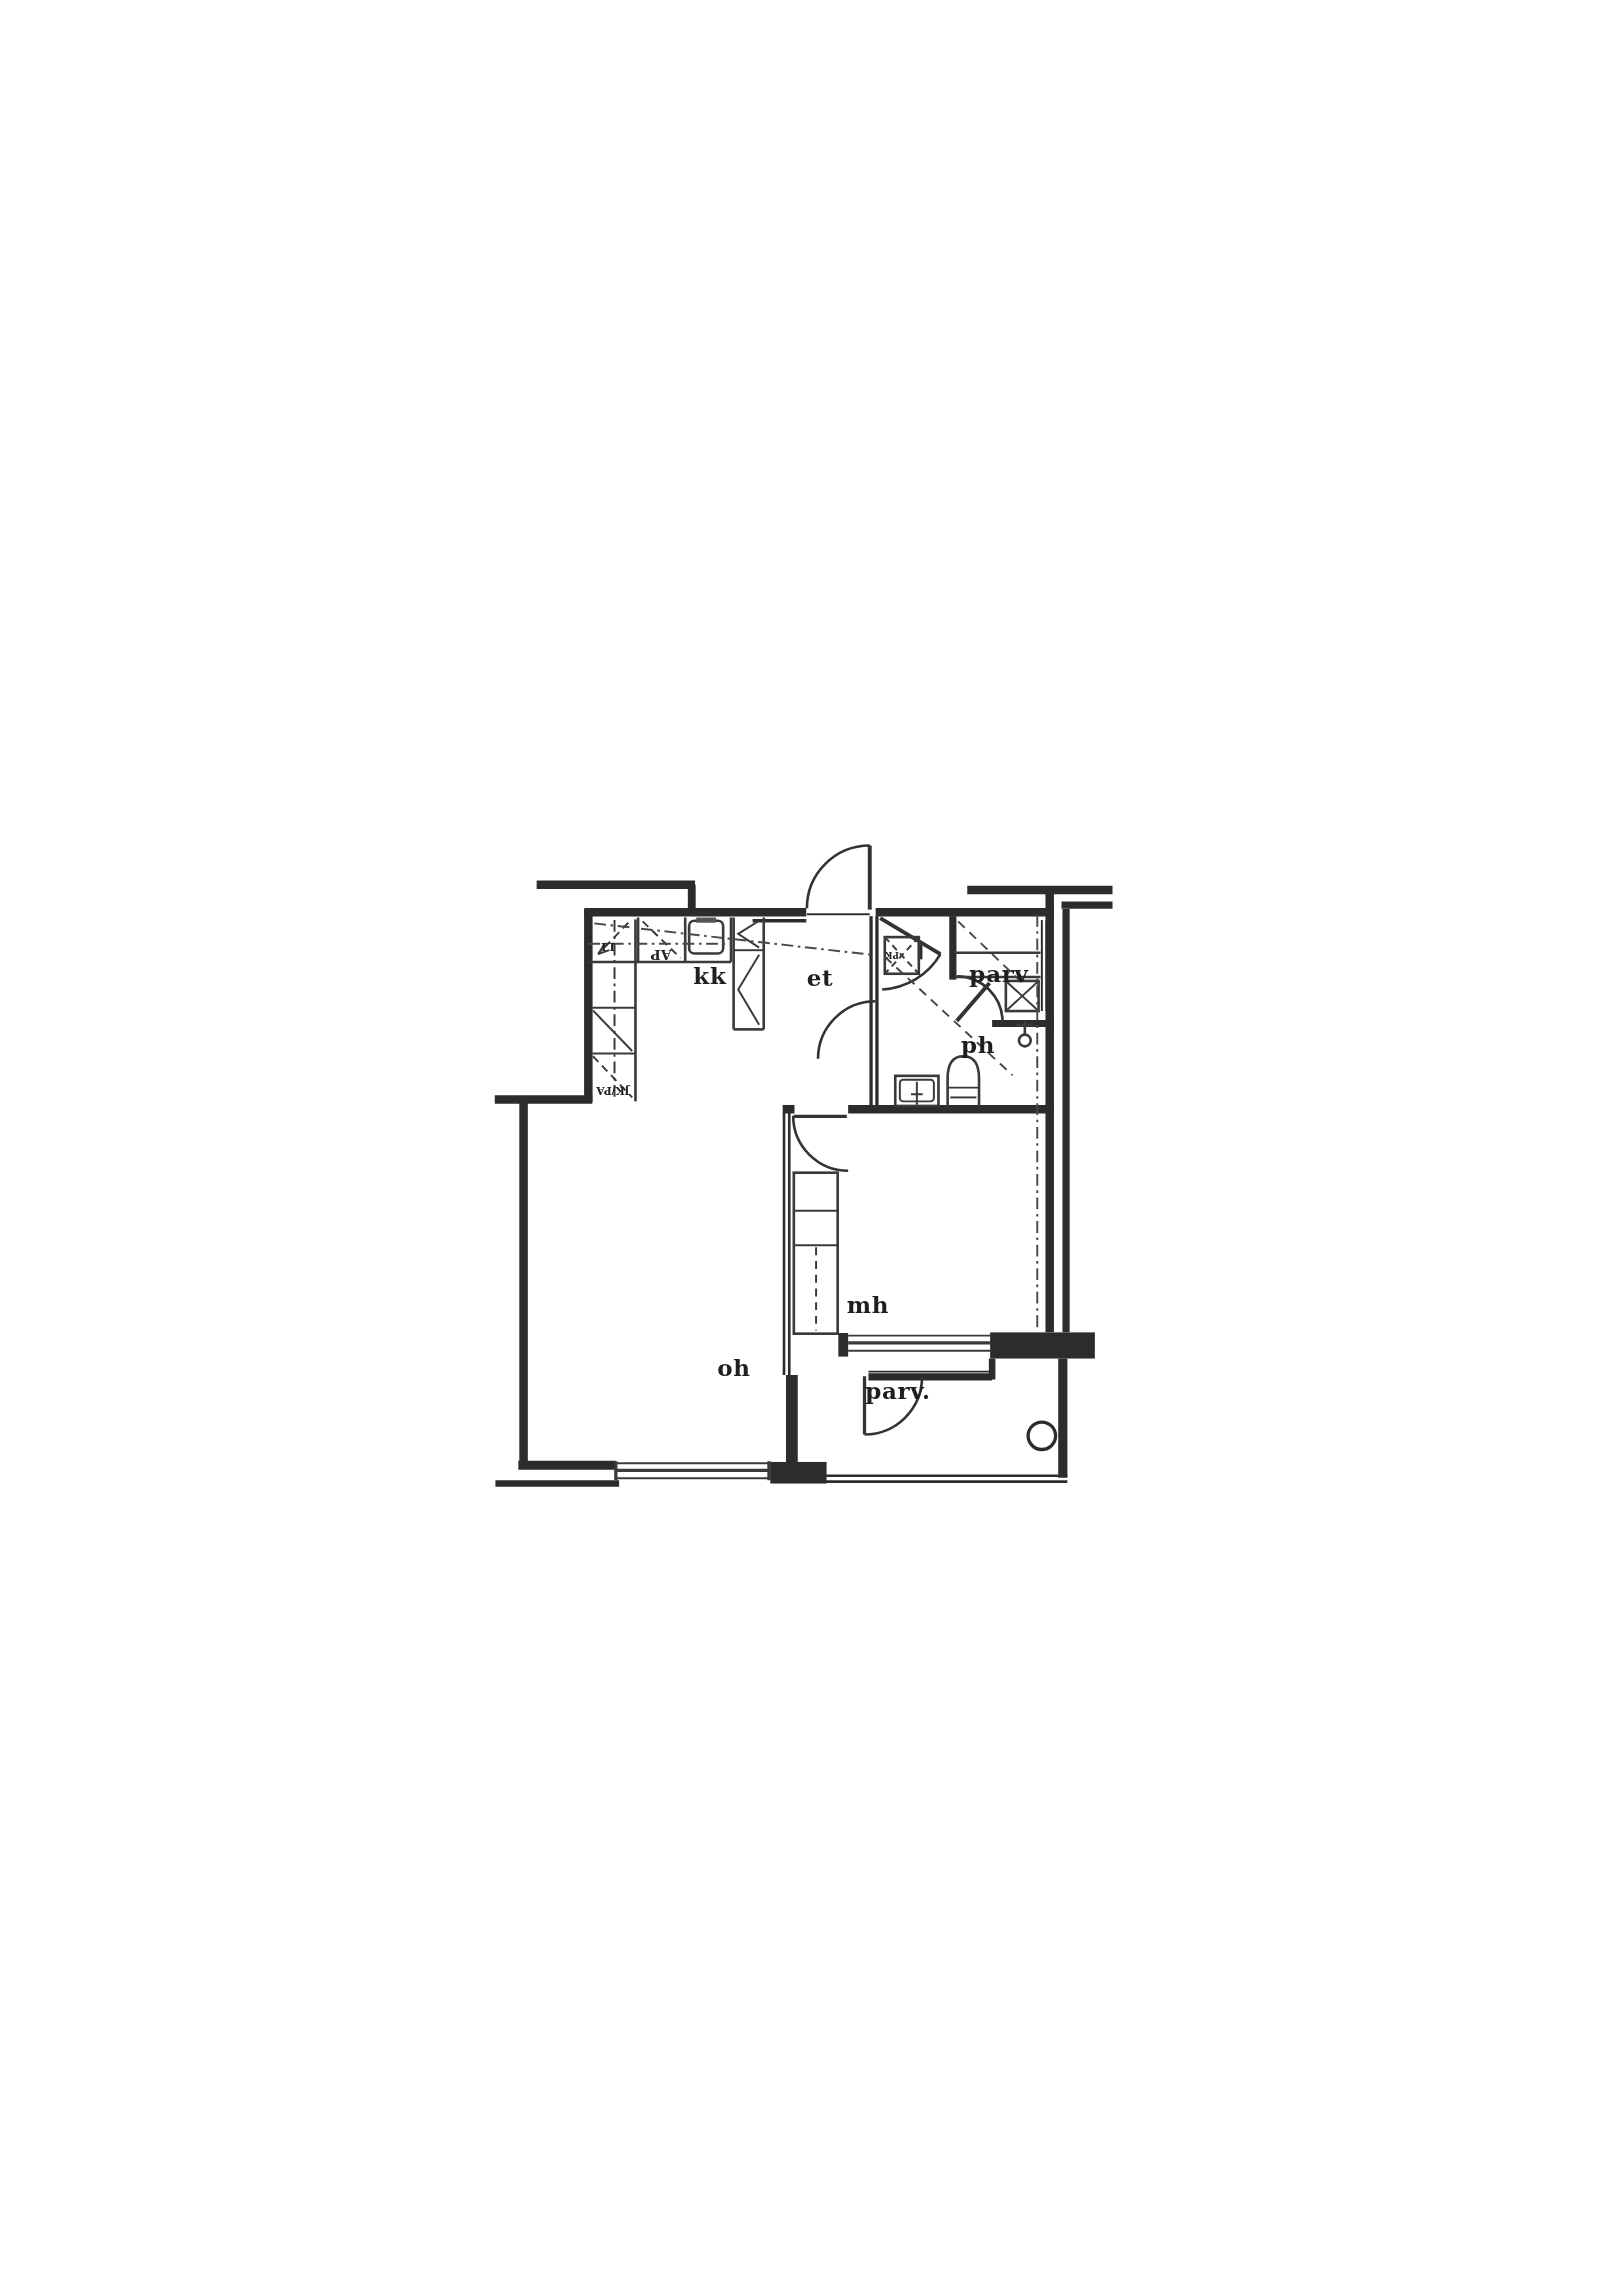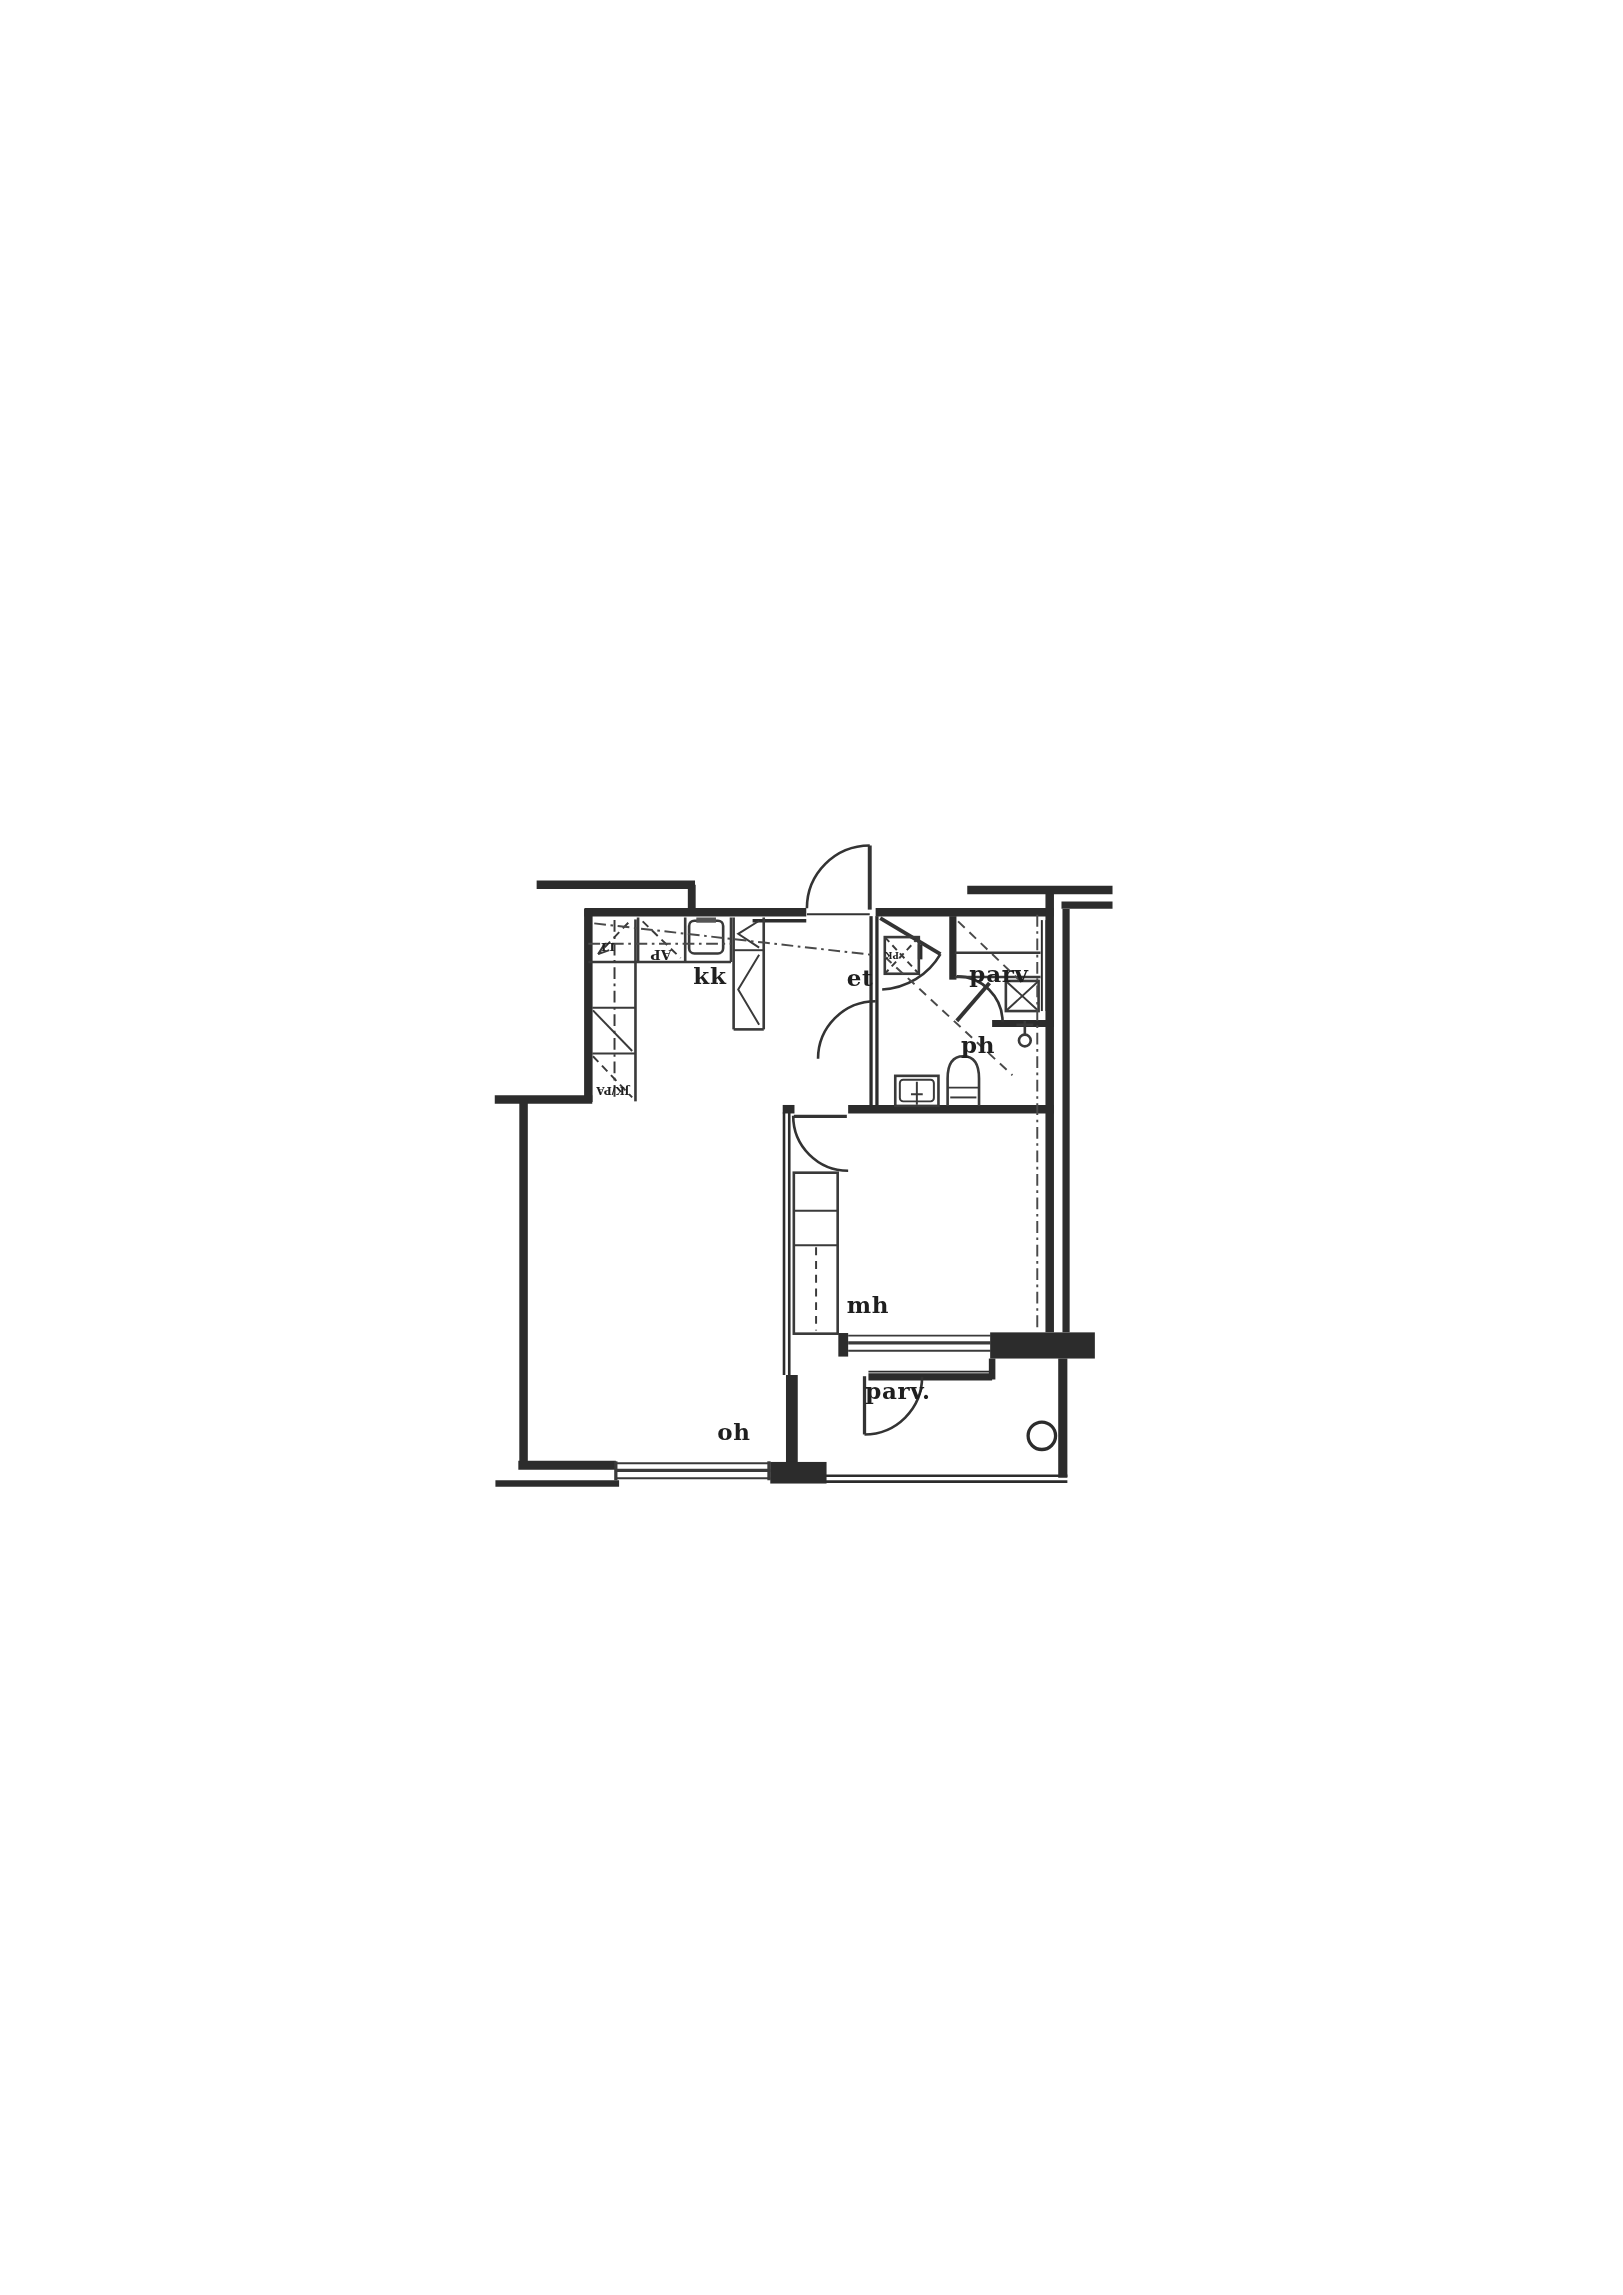--- a/index.html
+++ b/index.html
@@ -218,24 +218,24 @@
   <g stroke="#4a4a4a" fill="none">
     <path d="M 908,1411 L 1332,1459" stroke-width="3" stroke-dasharray="18 7 4 7"></path>
     <path d="M 899,1442 H 1117" stroke-width="3" stroke-dasharray="18 7 4 7"></path>
     <path d="M 1585,1398 V 2034" stroke-width="3" stroke-dasharray="18 7 4 7"></path>
     <path d="M 1352,1462 L 1547,1643" stroke-width="3" stroke-dasharray="14 10"></path>
     <path d="M 1464,1408 L 1562,1502" stroke-width="3" stroke-dasharray="14 10"></path>
   </g>
 </svg>
 
 <div class="lbl room" style="left:710px;top:975px">kk</div>
-<div class="lbl room" style="left:860px;top:977px">et</div>
+<div class="lbl room" style="left:820px;top:977px">et</div>
 <div class="lbl room" style="left:999px;top:973px">parv</div>
 <div class="lbl room" style="left:978px;top:1044px">ph</div>
 <div class="lbl room" style="left:868px;top:1304px">mh</div>
-<div class="lbl room" style="left:734px;top:1431px">oh</div>
+<div class="lbl room" style="left:734px;top:1367px">oh</div>
 <div class="lbl room" style="left:898px;top:1390px">parv.</div>
 
 <div class="lbl rot li" style="left:608px;top:947px">LI</div>
 <div class="lbl rot ap" style="left:661px;top:955px">AP</div>
 <div class="lbl rot jkpa" style="left:613px;top:1091px">JK/PA</div>
 <div class="lbl rot pk" style="left:892px;top:955px">PK</div>
 
 
 </body></html>

